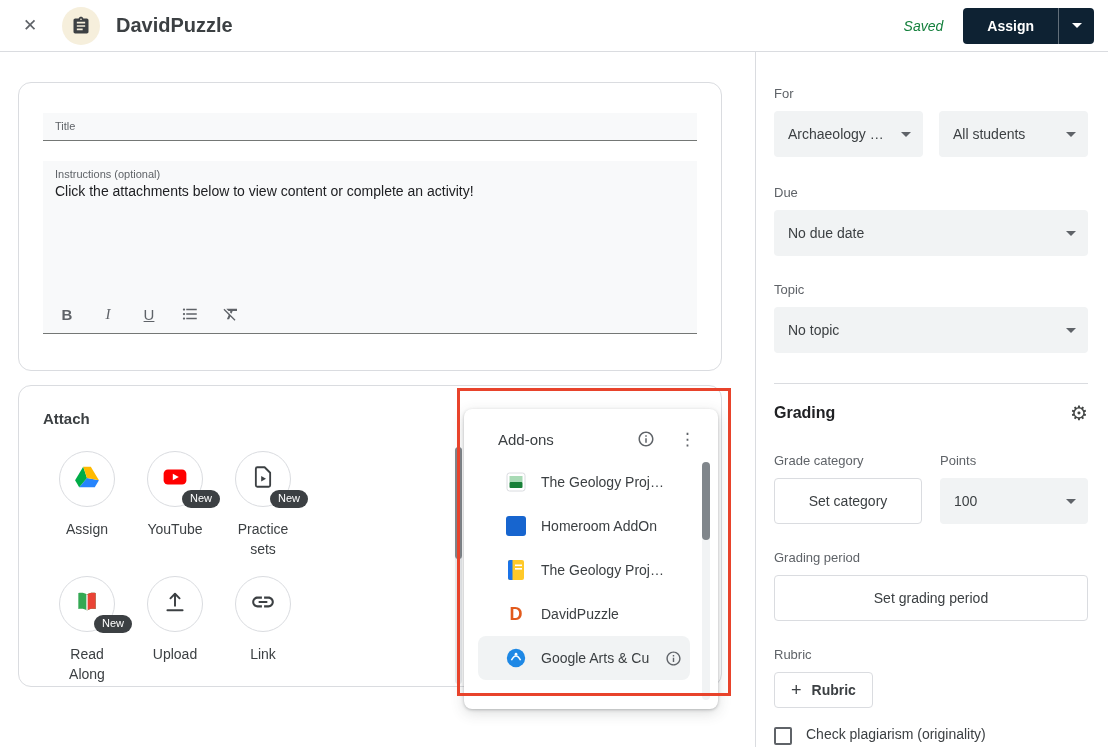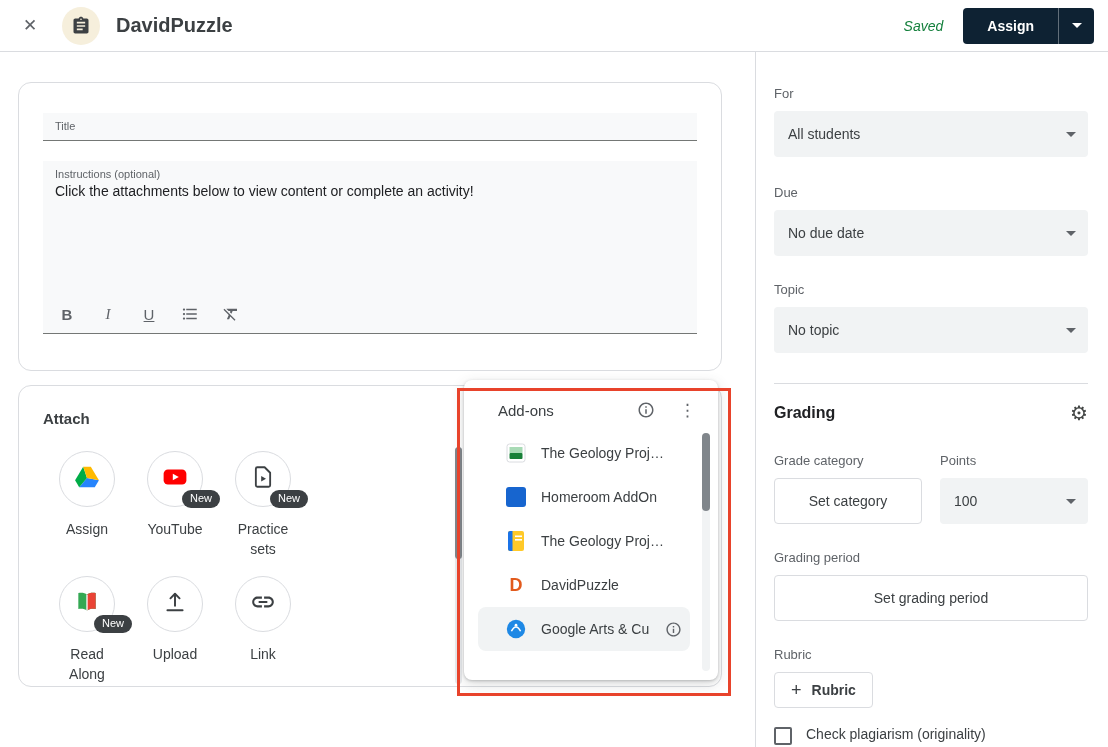--- a/index.html
+++ b/index.html
@@ -56,21 +56,21 @@
   .new-badge { position:absolute; right:-18px; bottom:-2px; background:#3c4043; color:#fff;
     font-size:11px; line-height:1; padding:3px 8px 4px; border-radius:10px; white-space:nowrap; }
   .attach-label { margin-top:12px; font-size:14px; color:#3c4043; text-align:center;
     max-width:70px; line-height:1.45; }
   
   .outer-scrollbar { position:absolute; left:455px; top:395px; width:7px; height:237px;
     background:#e8eaed; border-radius:4px; z-index:2; }
   .outer-scrollbar .thumb { position:absolute; top:0; left:0; width:7px; height:112px;
     background:#80868b; border-radius:4px; }
   
-  .addons-popup { position:absolute; left:464px; top:328px; width:254px; height:300px;
+  .addons-popup { position:absolute; left:464px; top:357px; width:254px; height:300px;
     background:#fff; border-radius:8px; z-index:3;
     box-shadow:0 1px 3px rgba(60,64,67,.3), 0 4px 14px rgba(60,64,67,.18); }
   .addons-header { display:flex; align-items:center; padding:21px 22px 6px 34px; }
   .addons-title { font-size:15px; color:#3c4043; }
   .addons-header-icons { margin-left:auto; display:flex; align-items:center; gap:24px; }
   .icon-btn { border:none; background:none; cursor:pointer; color:#5f6368; display:flex;
     align-items:center; justify-content:center; padding:0; }
   .dots { font-size:17px; color:#5f6368; line-height:1; }
   .addons-list { padding:6px 28px 0 14px; }
   .addon-row { display:flex; align-items:center; height:44px; padding:0 8px 0 27px;
@@ -319,20 +319,24 @@
         <div class="thumb"></div>
       </div>
     </div>
 
     <div class="annotation"></div>
 
     <aside class="sidebar">
       <div class="side-label">For</div>
       <div class="chip-row">
         <div class="chip">
+          <span class="txt">Archaeology …</span>
+          <span class="caret-down"></span>
+        </div>
+        <div class="chip">
           <span class="txt">All students</span>
           <span class="caret-down"></span>
         </div>
       </div>
 
       <div class="side-label mt28">Due</div>
       <div class="chip mt10">
         <span class="txt">No due date</span>
         <span class="caret-down"></span>
       </div>

